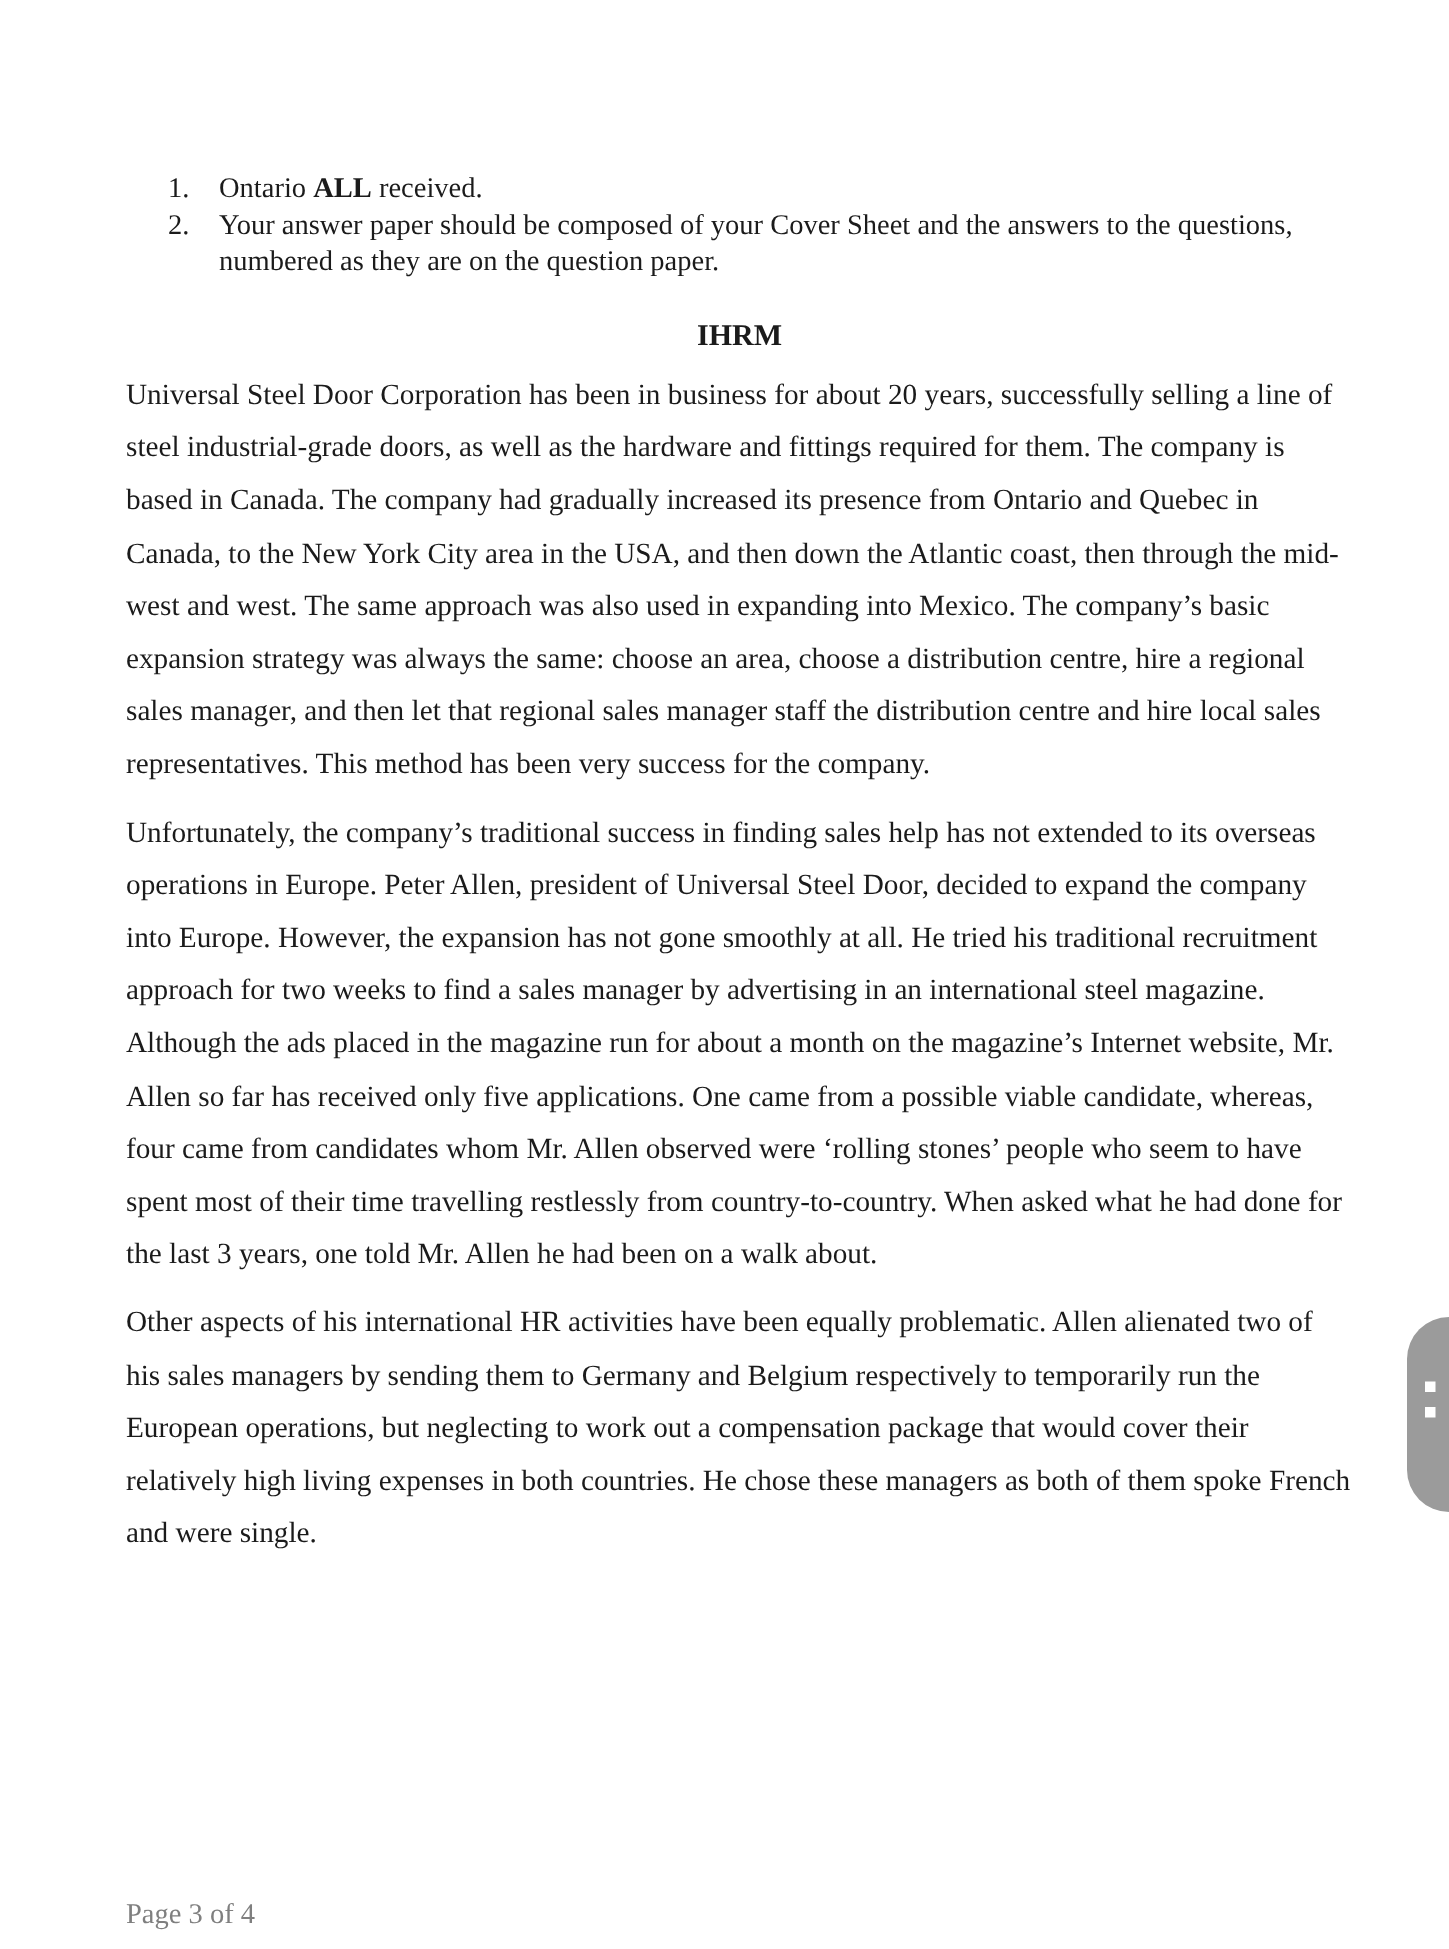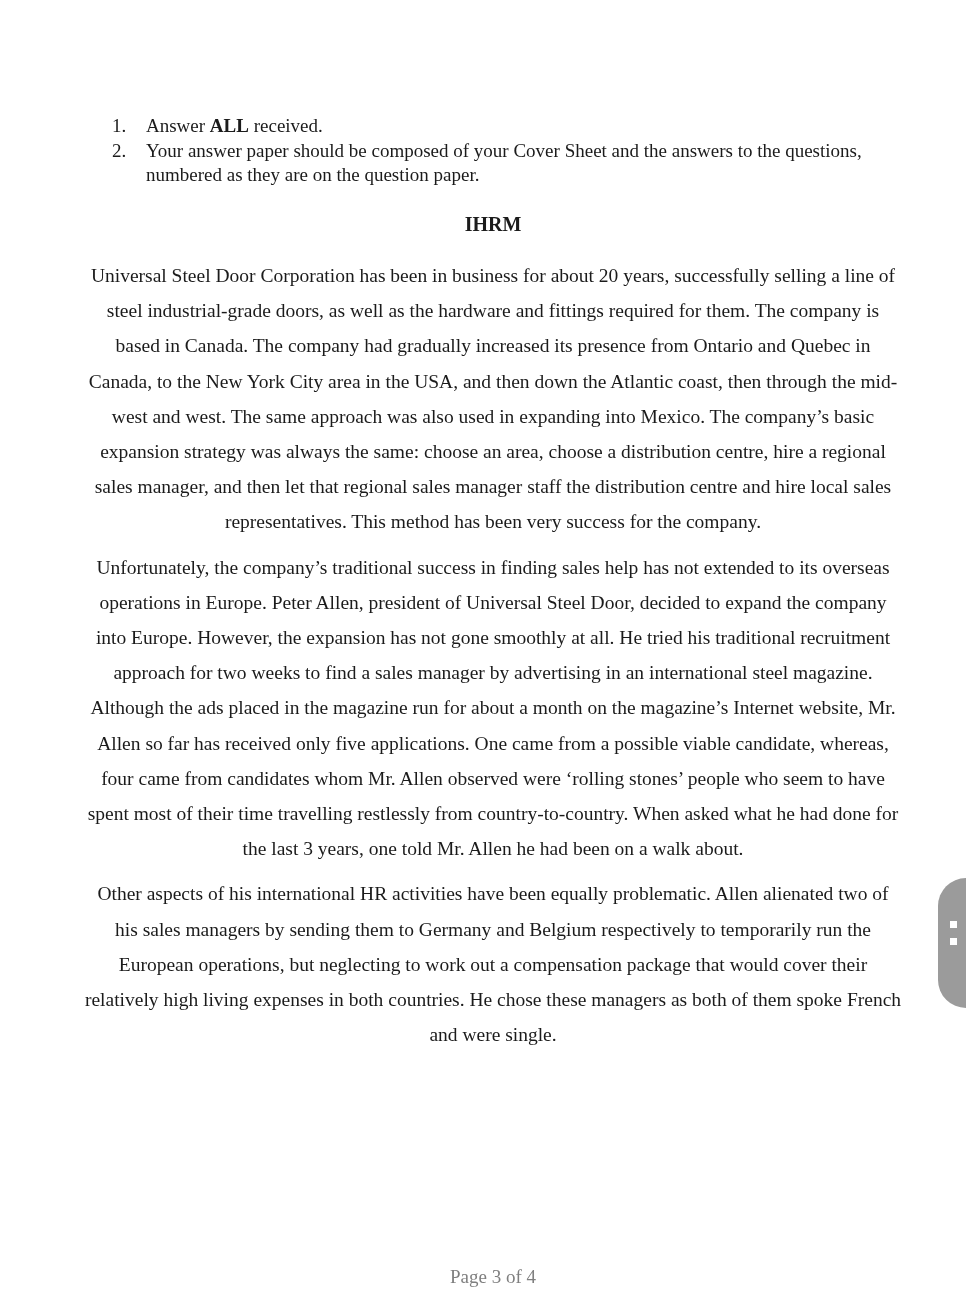--- a/index.html
+++ b/index.html
@@ -19,33 +19,32 @@
   .instructions { padding-left: 28px; font-size: 19px; line-height: 24.5px; }
   .list-item { display: flex; }
   .list-num { width: 34px; flex: none; }
   .list-text { flex: 1; }
   .heading-block {
     text-align: center;
     font-weight: bold;
     font-size: 20px;
     line-height: 24.5px;
     margin-top: 24px;
-    margin-bottom: 22px;
+    margin-bottom: 10px;
   }
   .body-paragraph {
     margin: 0 0 10px 0;
     font-size: 19.5px;
     line-height: 35.2px;
-    text-align: center;
+    text-align: left;
   }
   .page-footer {
     position: absolute;
     left: 84px; top: 1266px;
     width: 818px;
-    text-align: center;
     color: #7f7f7f;
     font-size: 19px;
   }
   .scroll-pill {
     position: absolute;
     top: 878px;
     left: 938px;
     width: 56px; height: 130px;
     background: #9b9b9b;
     border-radius: 28px;
@@ -61,21 +60,21 @@
 </style>
 </head>
 <body>
 
 <div class="page">
   <div class="content">
 
     <div class="instructions">
       <div class="list-item">
         <span class="list-num">1.</span>
-        <span class="list-text"><span>Answer </span><b>ALL</b><span> received.</span></span>
+        <span class="list-text"><span>Ontario </span><b>ALL</b><span> received.</span></span>
       </div>
       <div class="list-item">
         <span class="list-num">2.</span>
         <span class="list-text">Your answer paper should be composed of your Cover Sheet and the answers to the questions, numbered as they are on the question paper.</span>
       </div>
     </div>
 
     <div class="heading-block">
       <div>IHRM</div>
     </div>

